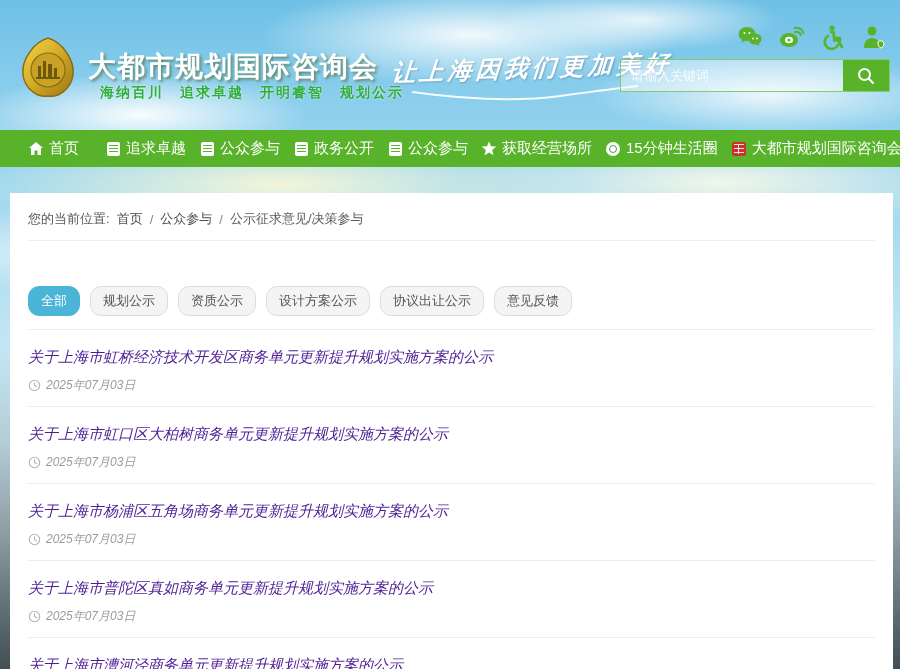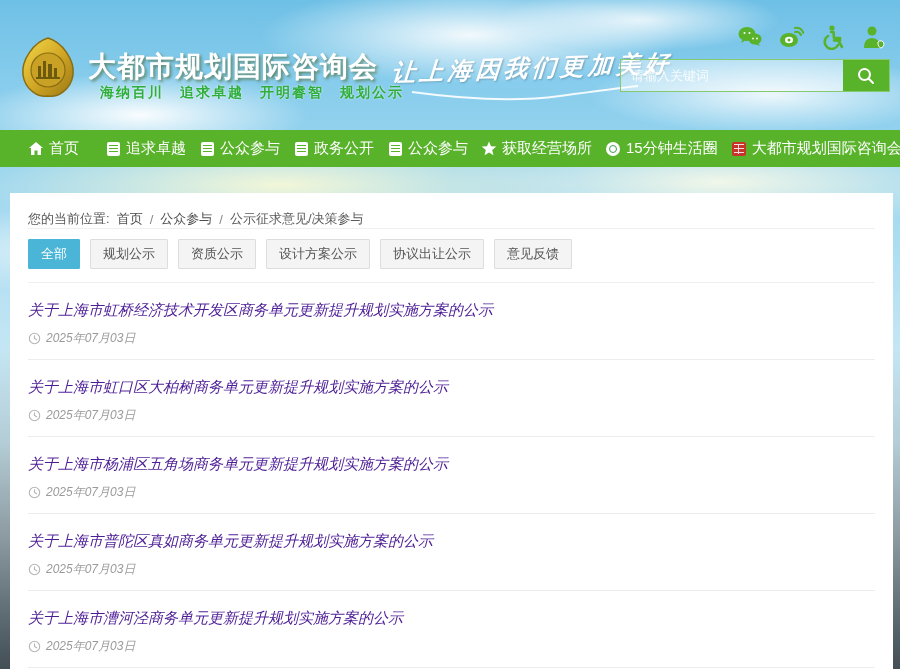--- a/index.html
+++ b/index.html
@@ -85,31 +85,32 @@
       linear-gradient(#fff,#fff) 0 4px/10px 1px no-repeat,
       linear-gradient(#fff,#fff) 0 8px/10px 1px no-repeat,
       linear-gradient(#fff,#fff) 4px 0/1px 10px no-repeat; opacity:.85; }
 
   
   .panel {
     position:absolute; left:10px; top:193px; width:883px; height:476px;
     background:#ffffff; padding:0 18px; overflow:hidden;
   }
   .breadcrumb {
-    padding:17px 0 0; font-size:13px; color:#5a5a5a;
+    padding:17px 0 12px; font-size:13px; color:#5a5a5a;
     border-bottom:1px solid #efefef; display:flex; gap:7px; align-items:center;
   }
   .crumb-link { color:#4d4d4d; cursor:pointer; text-decoration:none; }
   .crumb-sep { color:#888; }
 
   .tabs-wrap { margin-top:10px; padding-bottom:13px; border-bottom:1px solid #efefef; display:flex; gap:10px; }
   .tab {
-    font-size:13px; padding:5px 12px; border-radius:1px; cursor:pointer;
+    font-size:13px; padding:5px 12px; border-radius:11px; cursor:pointer;
     background:#f4f4f4; border:1px solid #ddd; color:#555;
     font-family:"Liberation Sans","DejaVu Sans",sans-serif;
+    margin-top:35px;
   }
   .tab.active { background:#4ab5d7; border-color:#4ab5d7; color:#ffffff; }
 
   .list-item { padding:17px 0 14px; border-bottom:1px solid #ededed; }
   .item-title {
     font-size:15px; line-height:20px; color:#4c1d95; cursor:pointer; text-decoration:none; display:inline-block;font-style:italic;
   }
   .item-date { margin-top:12px; display:flex; align-items:center; gap:5px; color:#9a9a9a; font-size:12px; line-height:13px;font-style:italic; }
   .clock-ic { width:13px; height:13px; }
 </style>

